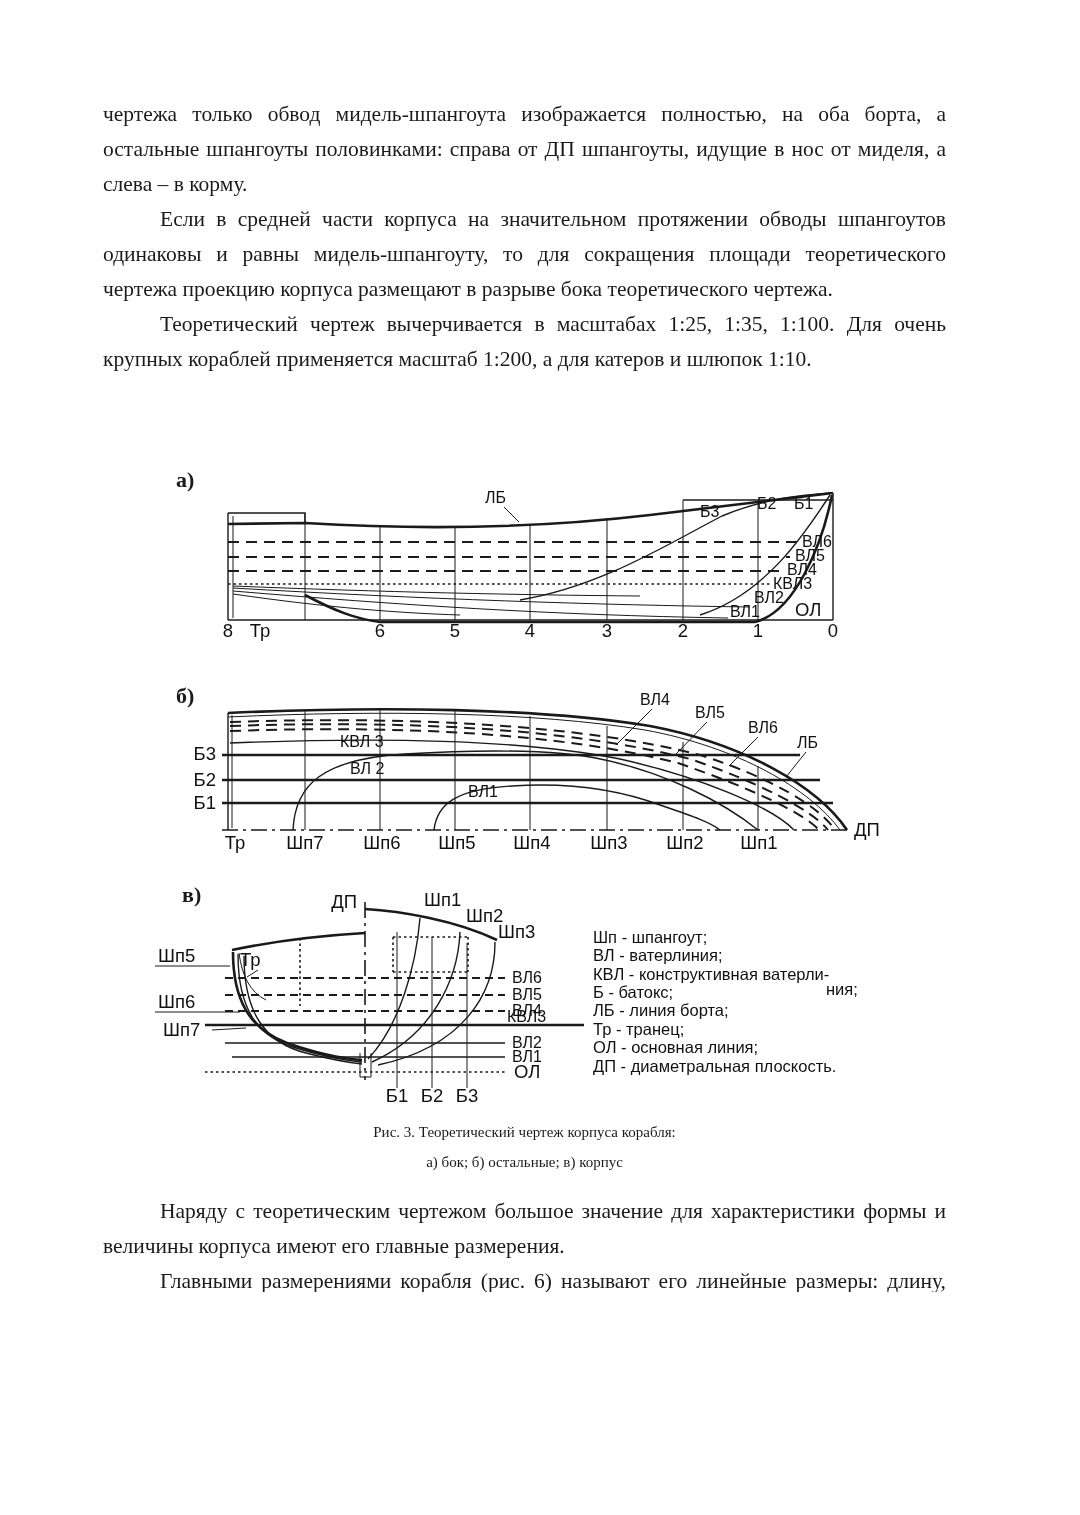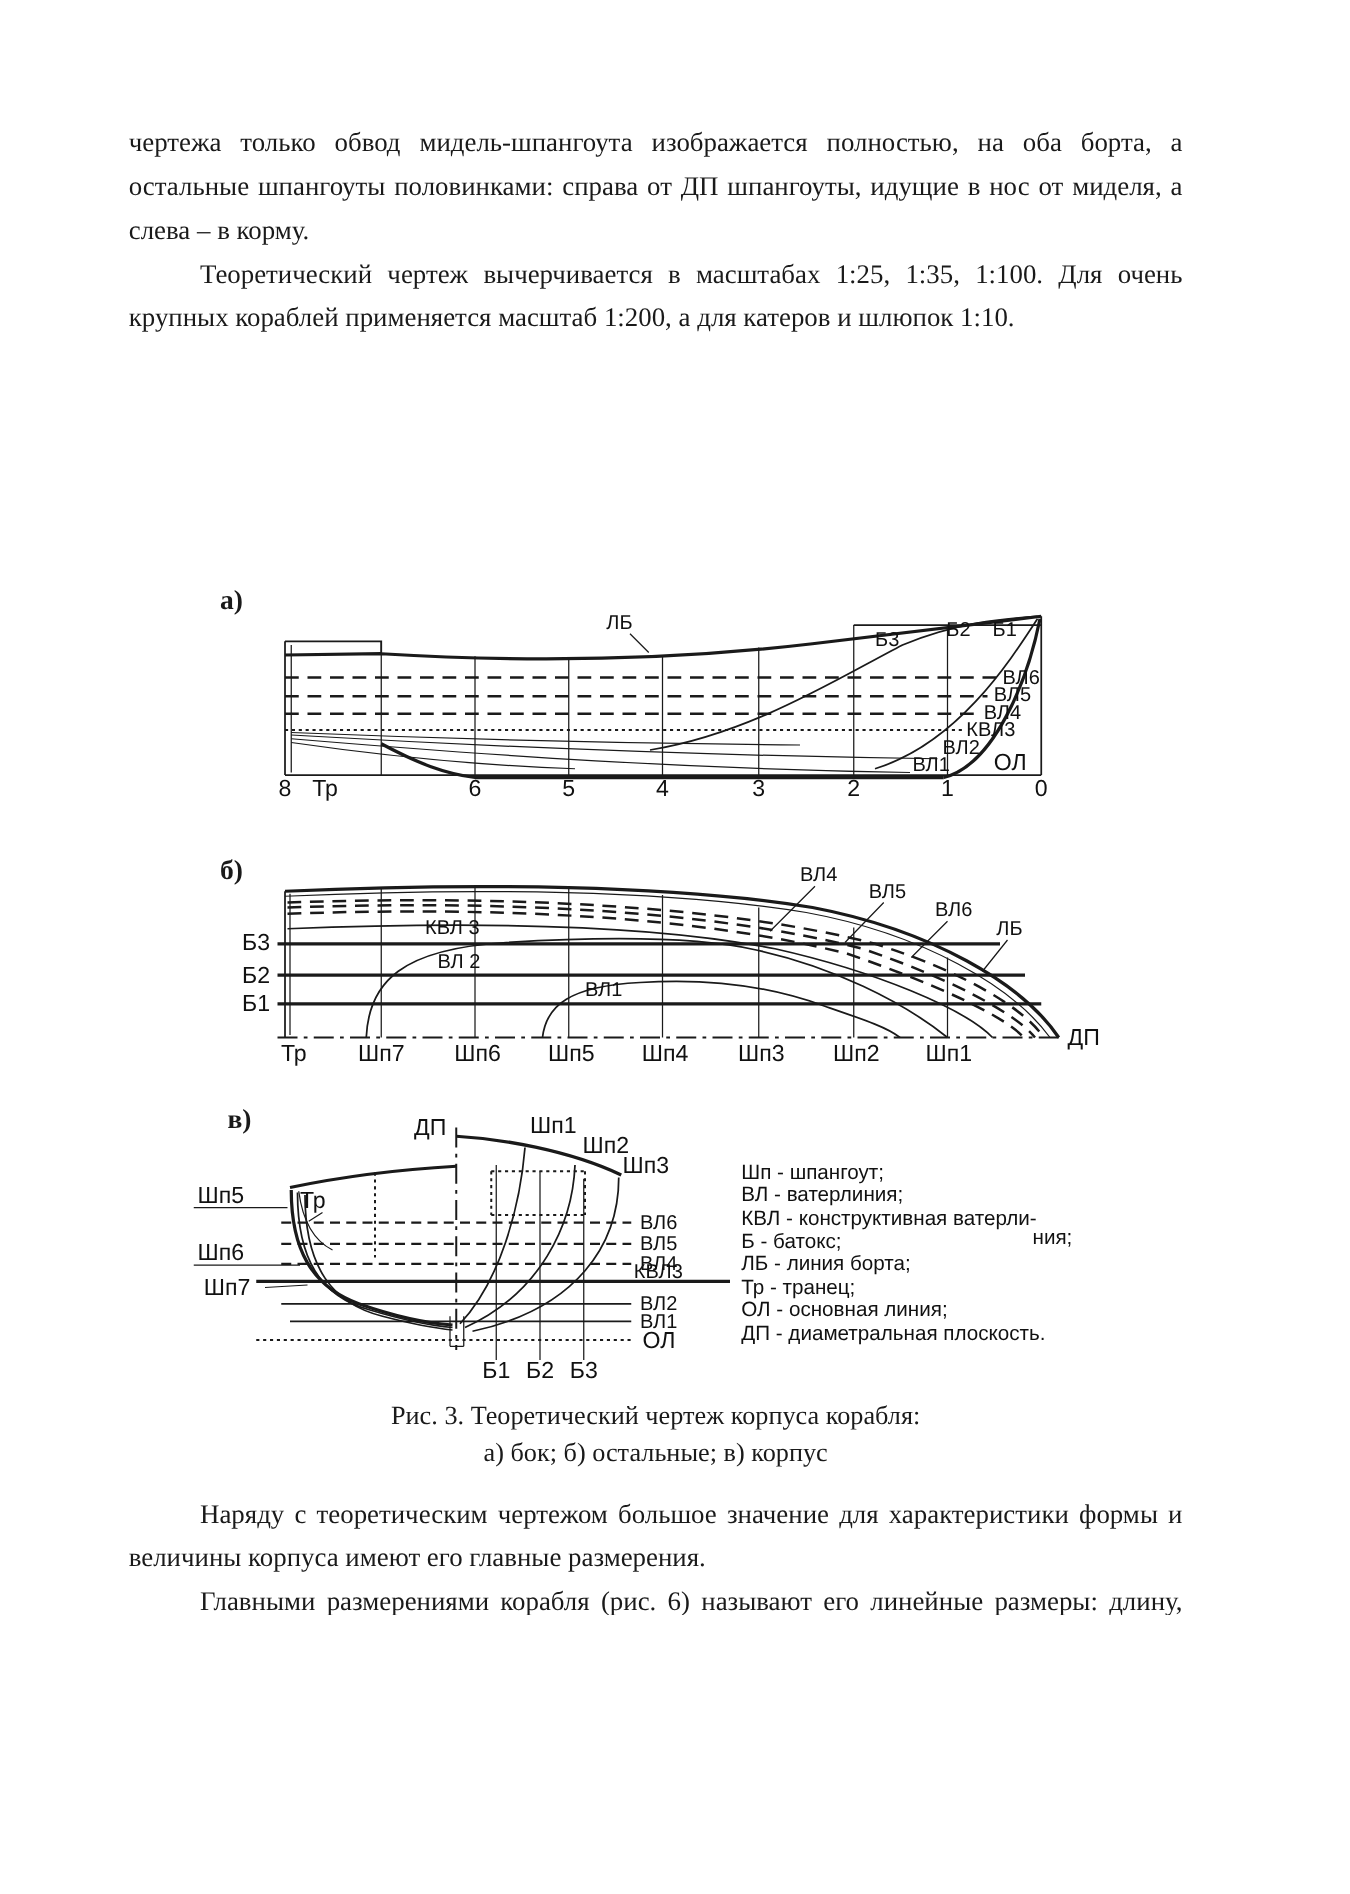--- a/index.html
+++ b/index.html
@@ -5,21 +5,21 @@
   html,body{margin:0;padding:0;background:#fff;}
   .page{position:relative;width:1080px;height:1292px;background:#ffffff;overflow:hidden;
         font-family:"Liberation Serif",serif;color:#1a1a1a;}
   .tb{position:absolute;left:103px;width:843px;font-size:21.5px;line-height:35px;
       text-align:justify;hyphens:manual;}
   .tb p{margin:0;text-indent:57px;}
   .tb p.noind{text-indent:0;}
   .tb1{top:97px;}
   .tb2{top:1194px;}
   .caption{position:absolute;left:103px;width:843px;top:1117px;text-align:center;
-           font-size:21px;line-height:30px;}
+           font-size:15px;line-height:30px;}
   .fig{position:absolute;left:0;}
   .ln{stroke:#1a1a1a;stroke-width:1.4;fill:none;}
   .thn{stroke-width:1;}
   .thk{stroke-width:2.6;}
   .dsh{stroke-dasharray:11 7;stroke-width:2;}
   .dsh2{stroke-dasharray:8 5;stroke-width:1.8;}
   .ddt{stroke-dasharray:2.5 3;stroke-width:1.6;}
   .dd{stroke-dasharray:16 5 3 5;stroke-width:1.6;}
   text{font-family:"Liberation Sans",sans-serif;fill:#111;}
   .lb{font-size:16px;}
@@ -33,20 +33,21 @@
           fill:url(#wmg);stroke:#66a2c6;stroke-width:3px;}
   .pagenum{position:absolute;left:507px;top:1436px;font-size:19px;color:#7f1d1d;z-index:3;text-align:right;}
 </style>
 </head>
 <body>
 
 <div class="page">
 
   <div class="tb tb1">
     <p class="noind">чертежа только обвод мидель-шпангоута изображается полностью, на оба борта, а остальные шпангоуты половинками: справа от ДП шпангоуты, иду­щие в нос от миделя, а слева – в корму.</p>
+    <p>Если в средней части корпуса на значительном протяжении обводы шпангоутов одинаковы и равны мидель-шпангоуту, то для сокращения пло­щади теоретического чертежа проекцию корпуса размещают в разрыве бока теоретического чертежа.</p>
     <p>Теоретический чертеж вычерчивается в масштабах 1:25, 1:35, 1:100. Для очень крупных кораблей применяется масштаб 1:200, а для катеров и шлюпок 1:10.</p>
   </div>
 
   <svg class="fig" style="top:460px" width="1080" height="200" viewBox="0 0 1080 200">
     <g class="ln">
       <path d="M228,53 V160"></path>
       <path class="thn" d="M233,56 V158"></path>
       <path d="M228,160 H833"></path>
       <path d="M833,33 V160"></path>
       <path d="M228,53 H305 V62"></path>

